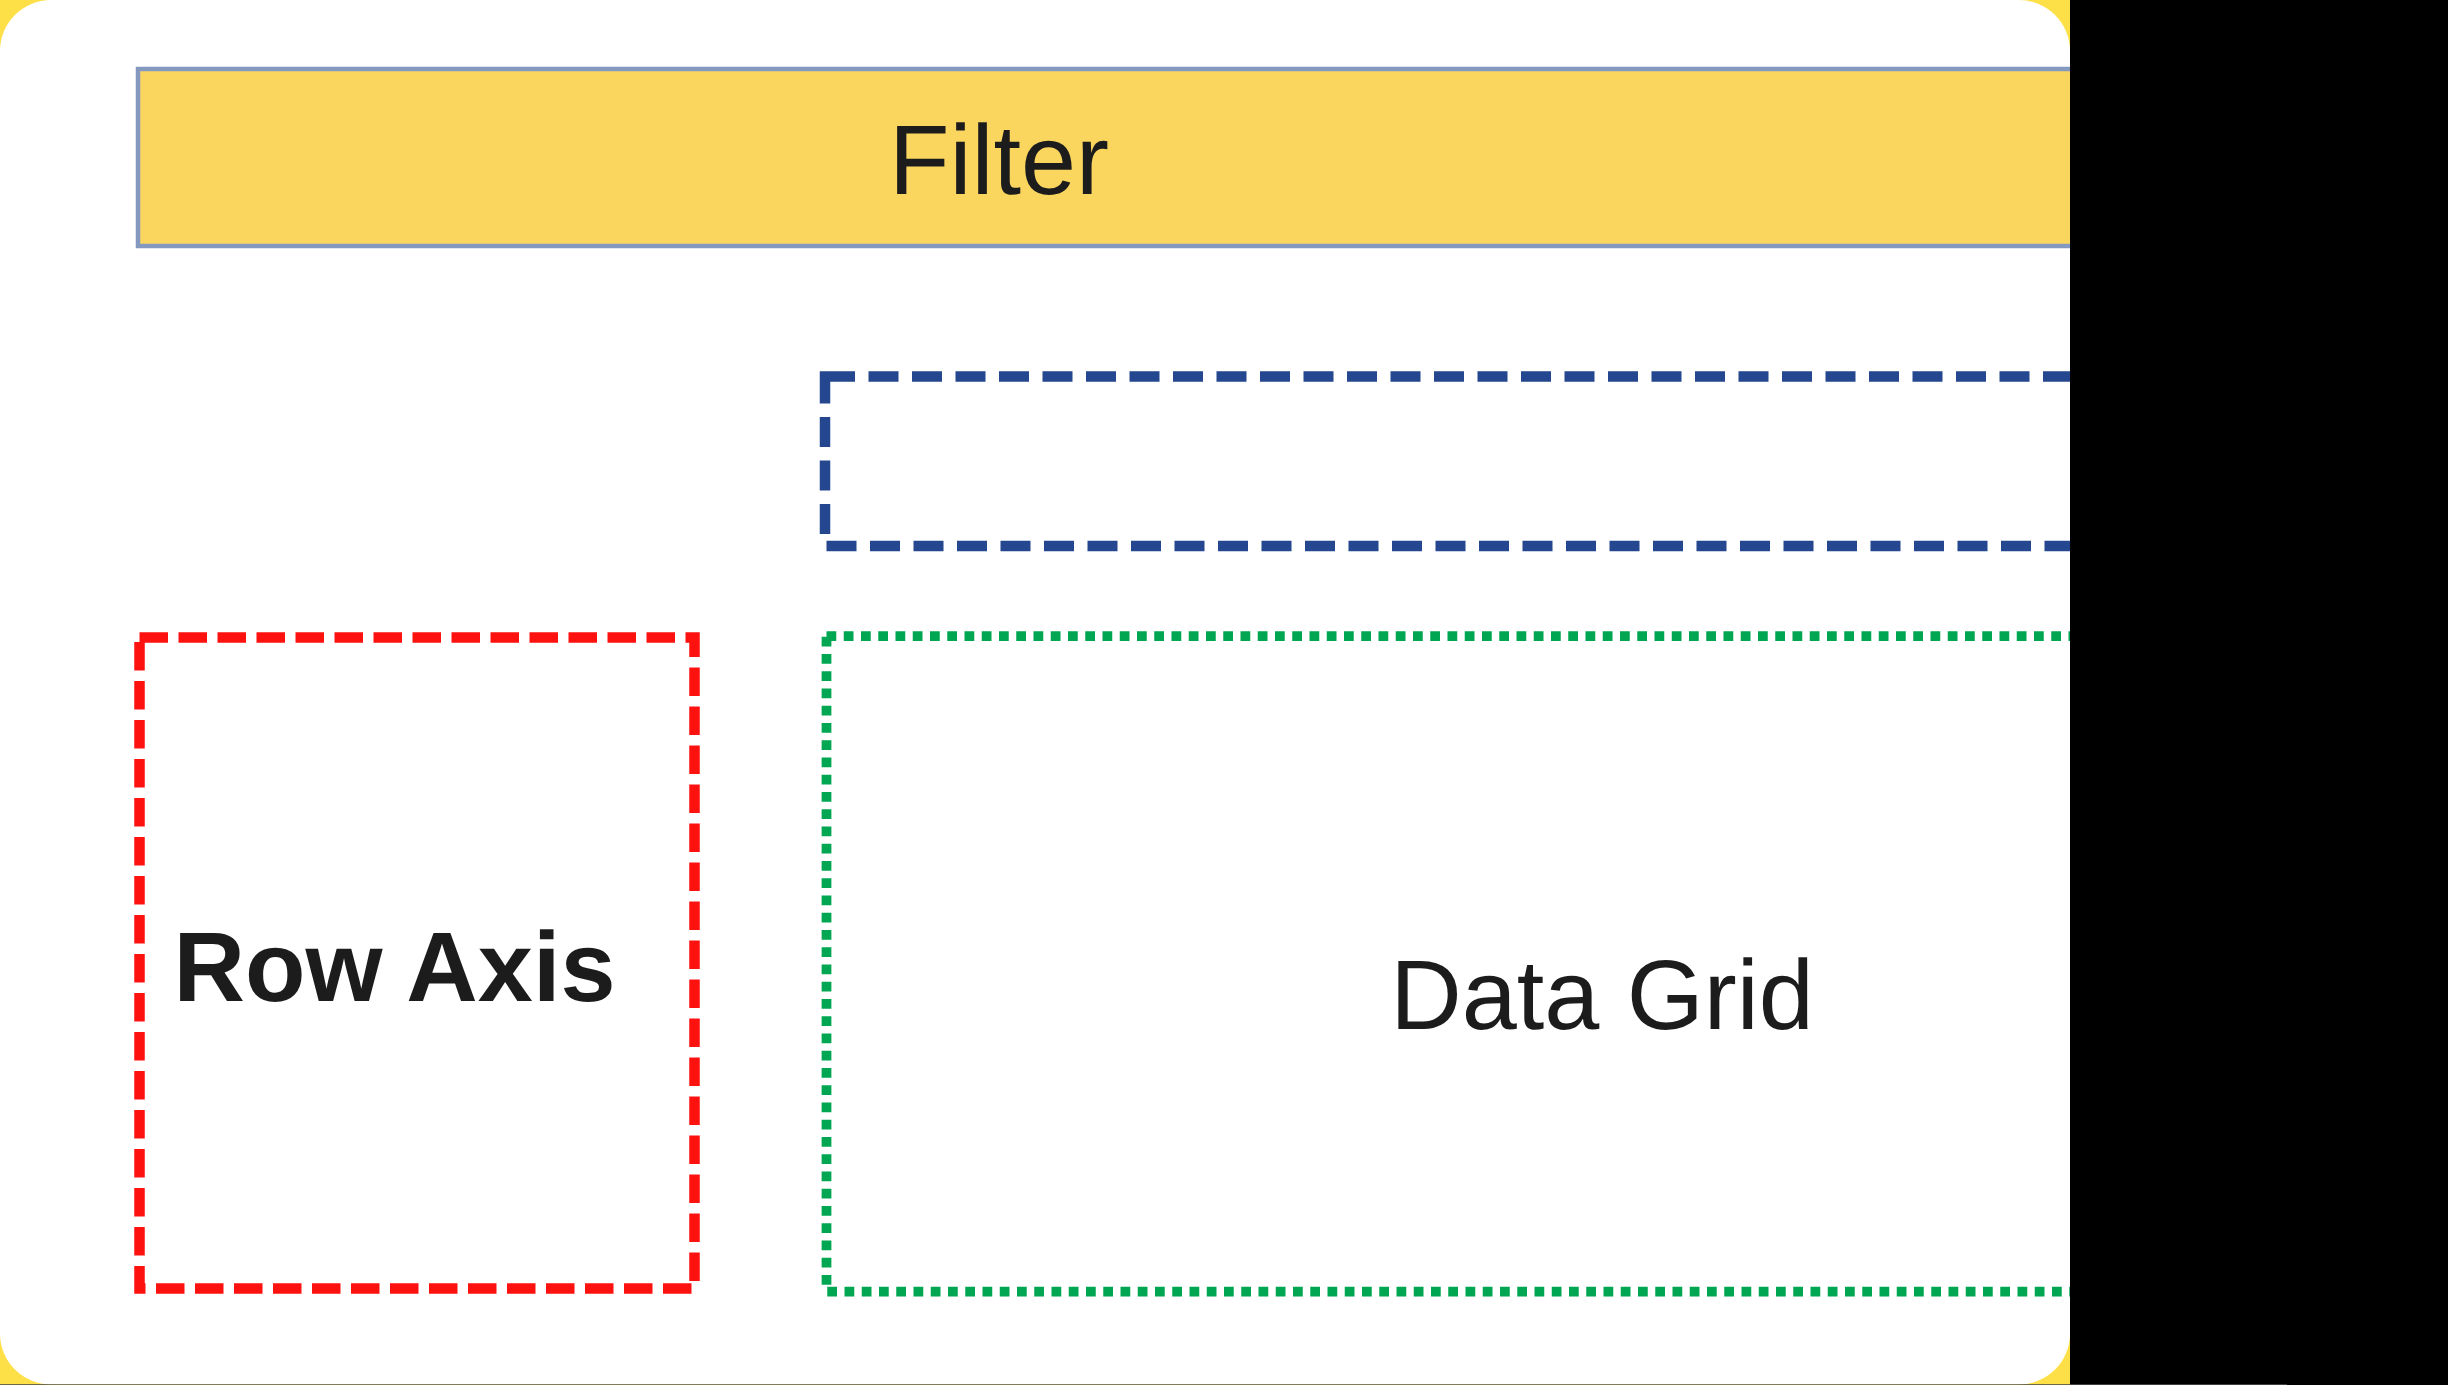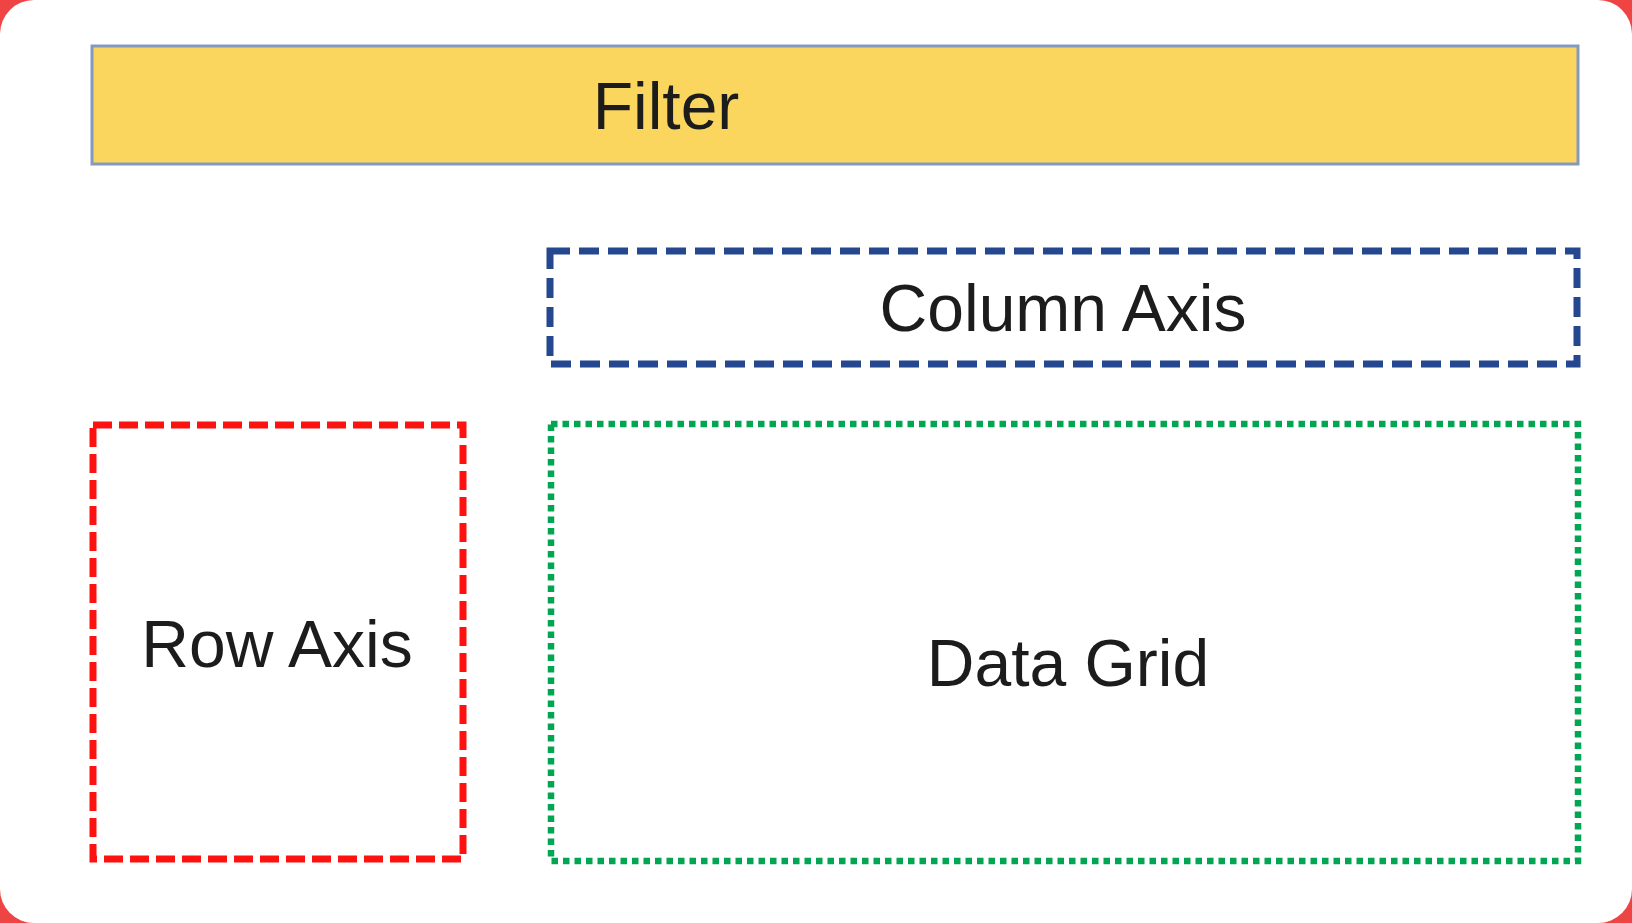--- a/index.html
+++ b/index.html
@@ -3,23 +3,23 @@
 <meta charset="utf-8">
 <style>
   html, body {
     margin: 0;
     padding: 0;
     background: #000000;
     font-family: "Liberation Sans", "DejaVu Sans", sans-serif;
   }
   .stage {
     position: relative;
-    width: 1632px;
+    width: 1380px;
     height: 923px;
-    background: #ef4444;
+    background: #fde047;
     overflow: hidden;
   }
   .panel {
     position: absolute;
     inset: 0;
     background: #ffffff;
     border-radius: 34px;
   }
   .boxes-layer {
     position: absolute;
@@ -51,20 +51,19 @@
 
       <rect x="550" y="251" width="1027" height="113" fill="none" stroke-width="7" stroke-dasharray="20 9" stroke="#24478F"></rect>
 
       <rect x="93" y="425" width="370" height="434" fill="none" stroke-width="7" stroke-dasharray="19 7" stroke="#FE1210"></rect>
 
       <rect x="551" y="424" width="1027" height="437" fill="none" stroke-width="6.5" stroke-dasharray="6.5 5" stroke="#00A651"></rect>
     </svg>
 
     <div class="label" style="left:666px; top:106px;">Filter</div>
 
-    <div class="label" style="left:1063px; top:308px;">Column Axis</div>
 
-    <div class="label" style="left:277px; top:644px;">Row Axis</div>
+    <div class="label" style="left:263px; top:644px;font-weight:bold;">Row Axis</div>
 
     <div class="label" style="left:1068px; top:644px;margin-top:19px;">Data Grid</div>
 
   </div>
 </div>
 
 </body></html>

